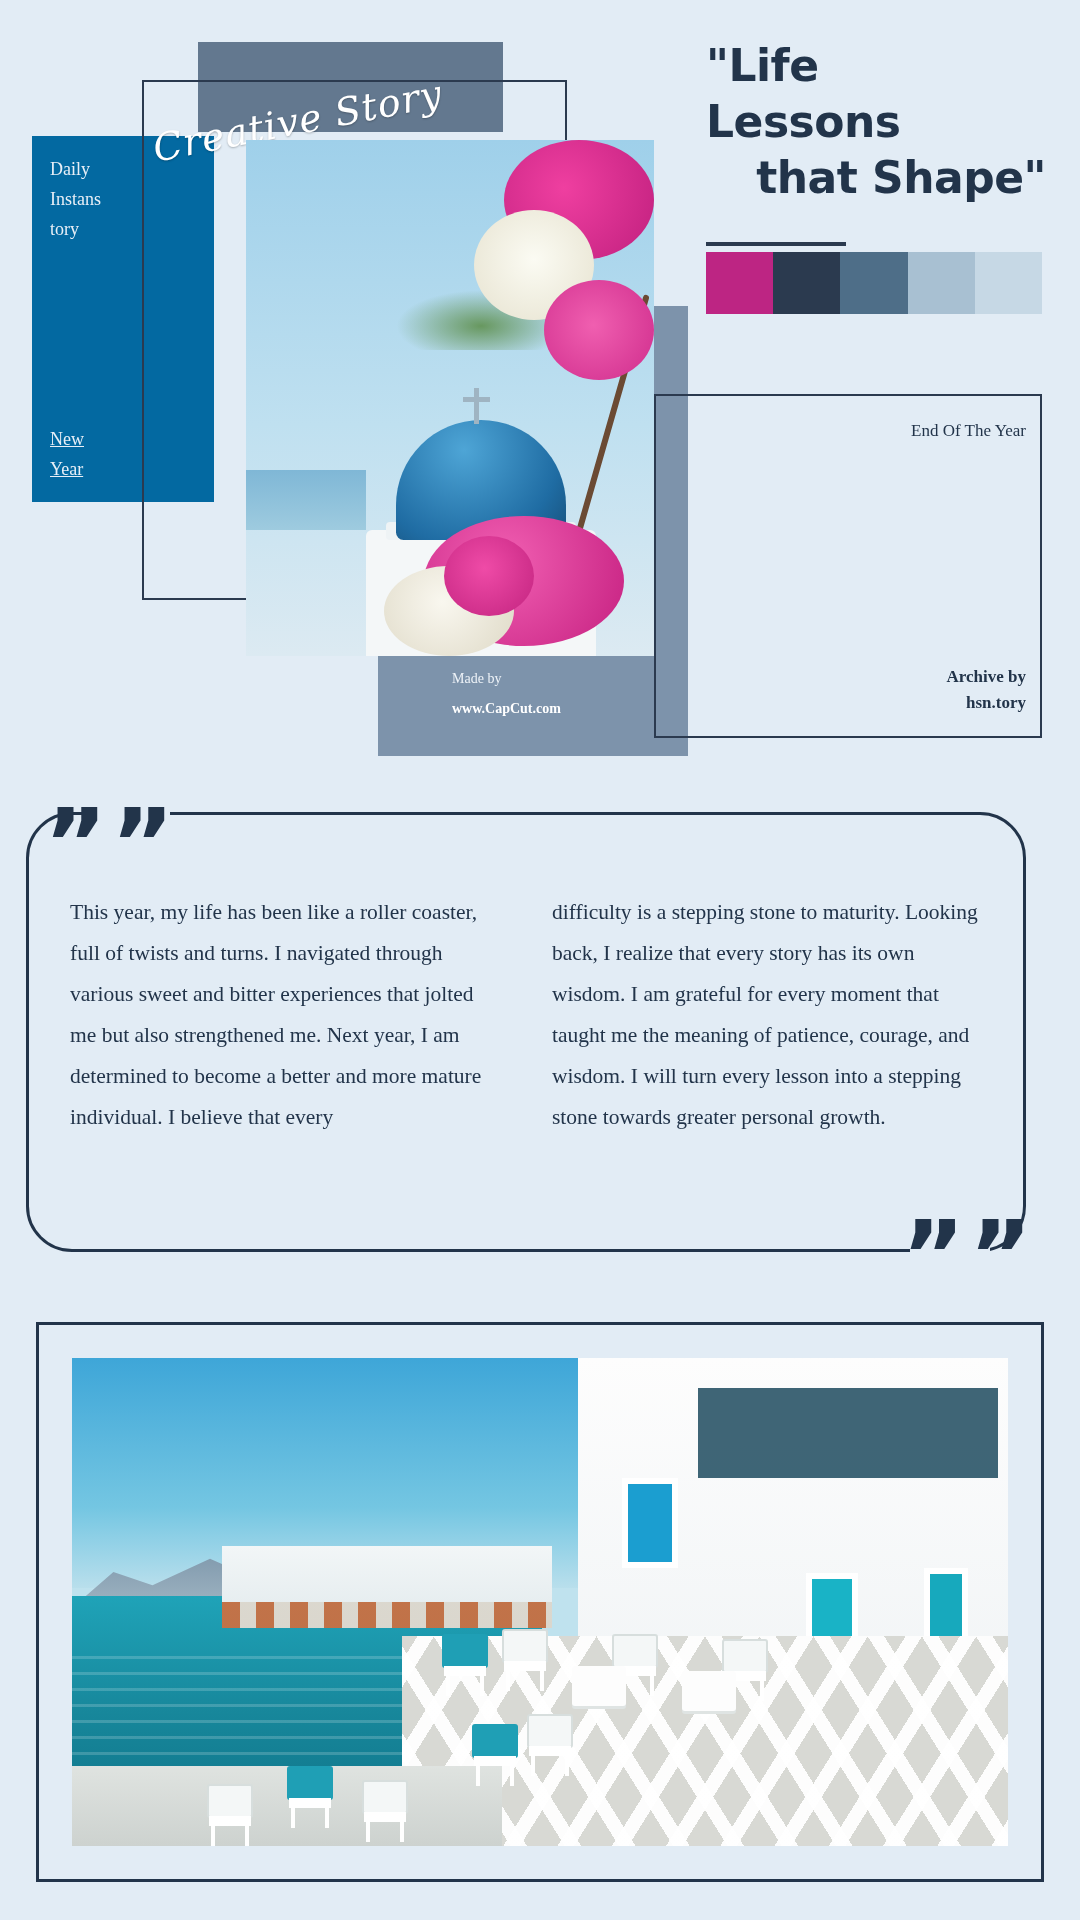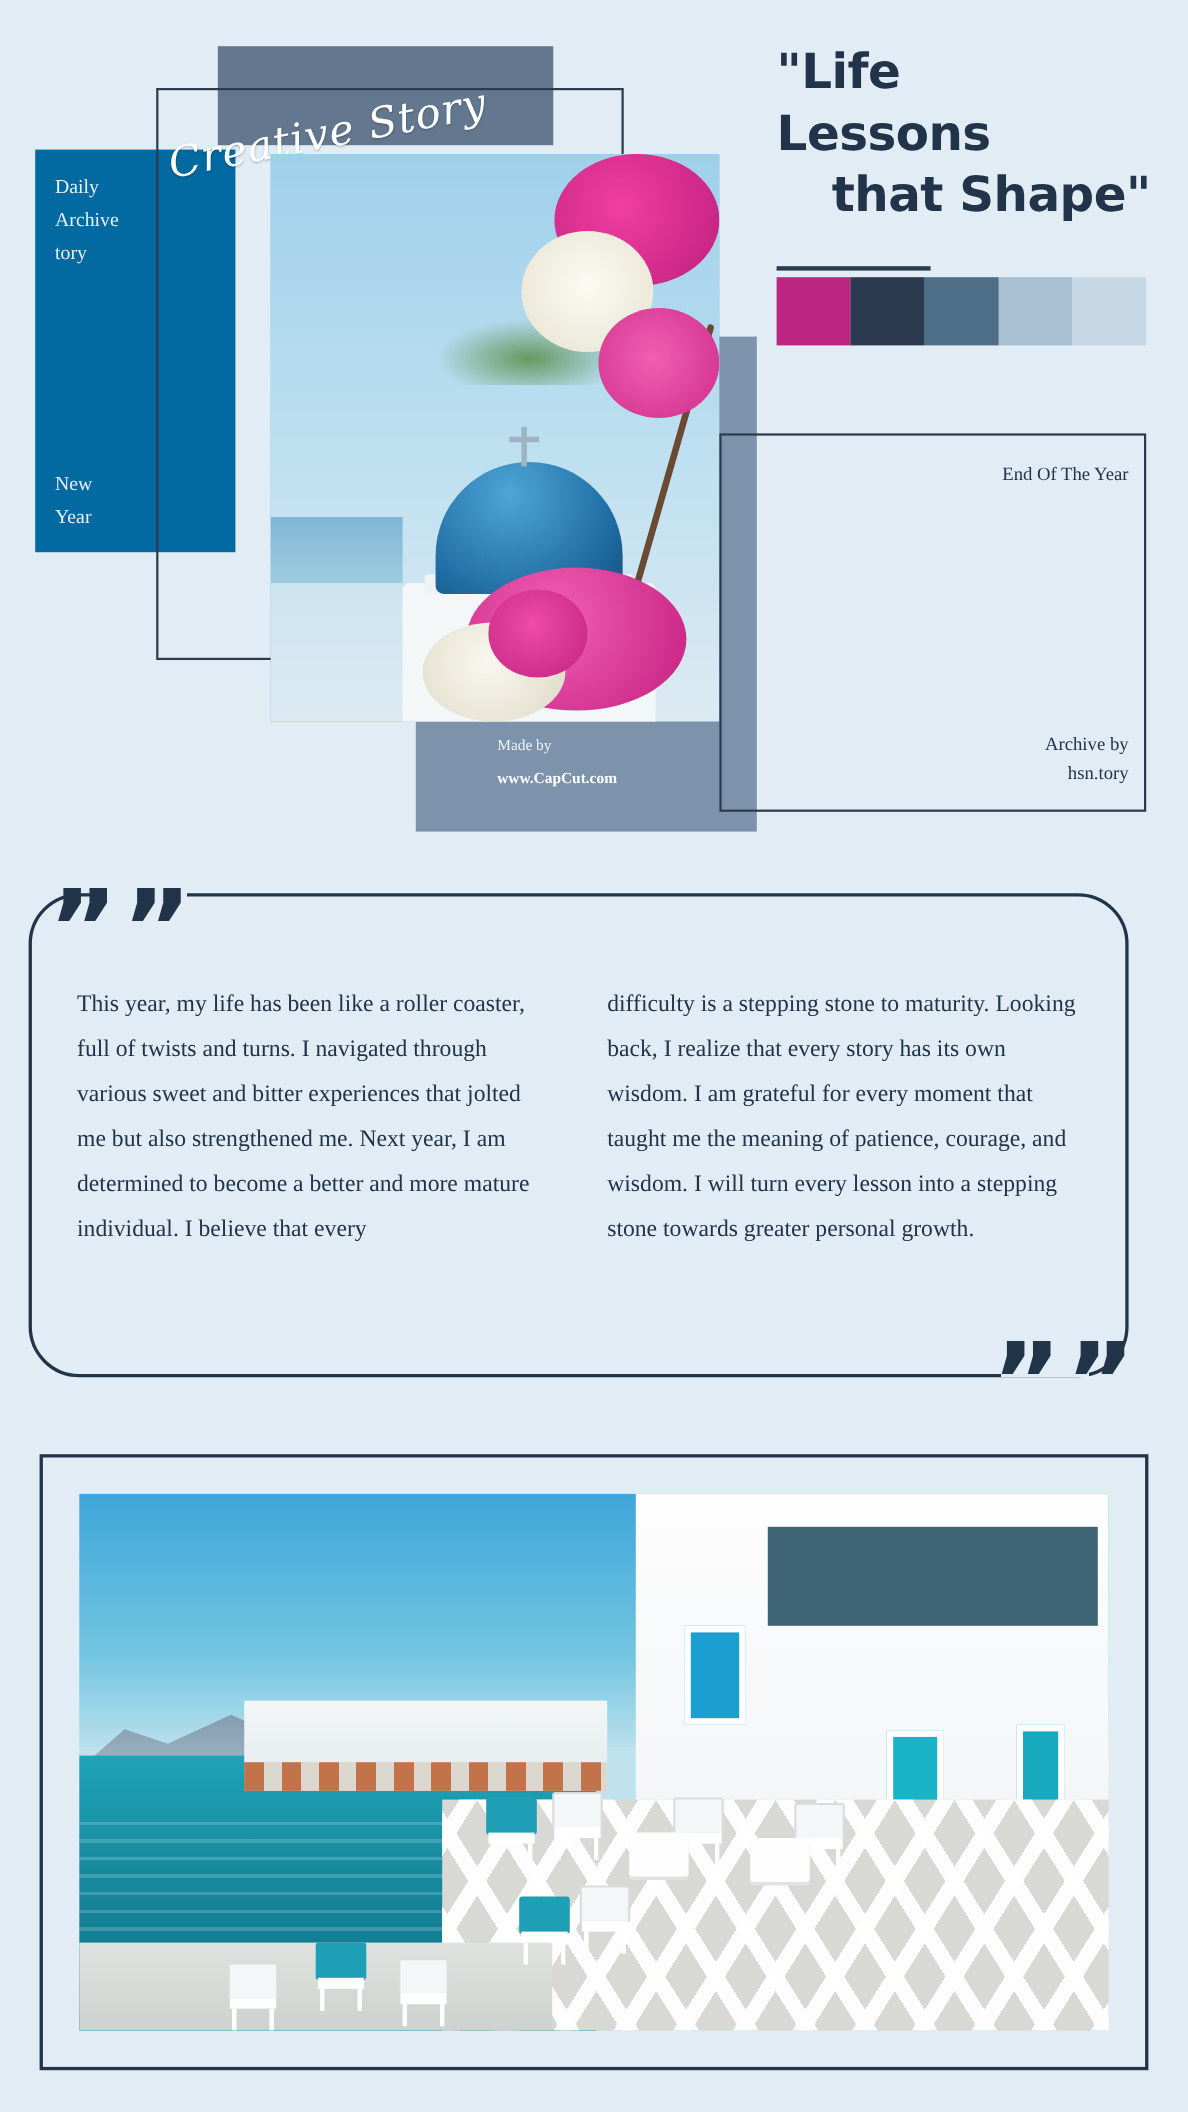--- a/index.html
+++ b/index.html
@@ -28,21 +28,21 @@
   }
   .slab-left .lbl {
     position: absolute;
     left: 18px;
     color: #e8eff7;
     font-family: "Liberation Serif", serif;
     font-size: 18px;
     line-height: 30px;
   }
   .slab-left .lbl.top { top: 18px; }
-  .slab-left .lbl.bot { bottom: 18px; }
+  .slab-left .lbl.bot { bottom: 18px; text-decoration: underline; }
 
   .slab-top {
     position: absolute;
     left: 198px; top: 42px;
     width: 305px; height: 90px;
     background: #63788f;
   }
 
   .frame-thin {
     position: absolute;
@@ -159,21 +159,21 @@
   }
   .corner-text {
     position: absolute;
     font-family: "Liberation Serif", serif;
     font-size: 17px;
     line-height: 26px;
     color: #22344a;
     text-align: right;
   }
   .eoty { right: 54px; top: 418px; width: 200px; }
-  .archive { right: 54px; top: 664px; width: 200px; }
+  .archive { right: 54px; top: 664px; width: 200px; font-weight: bold; }
 
   .made-by {
     position: absolute;
     left: 452px; top: 664px;
     font-family: "Liberation Serif", serif;
     font-size: 14px;
     line-height: 30px;
     color: #eef3f8;
   }
   .made-by b { font-weight: bold; color: #ffffff; }
@@ -287,21 +287,21 @@
 </head>
 <body>
 
 <div class="page">
 
   <div class="collage">
 
     <div class="slab-left">
       <div class="lbl top">
         <div>Daily</div>
-        <div>Archive</div>
+        <div>Instans</div>
         <div>tory</div>
       </div>
       <div class="lbl bot">
         <div>New</div>
         <div>Year</div>
       </div>
     </div>
 
     <div class="slab-top"></div>
     <div class="frame-thin"></div>

